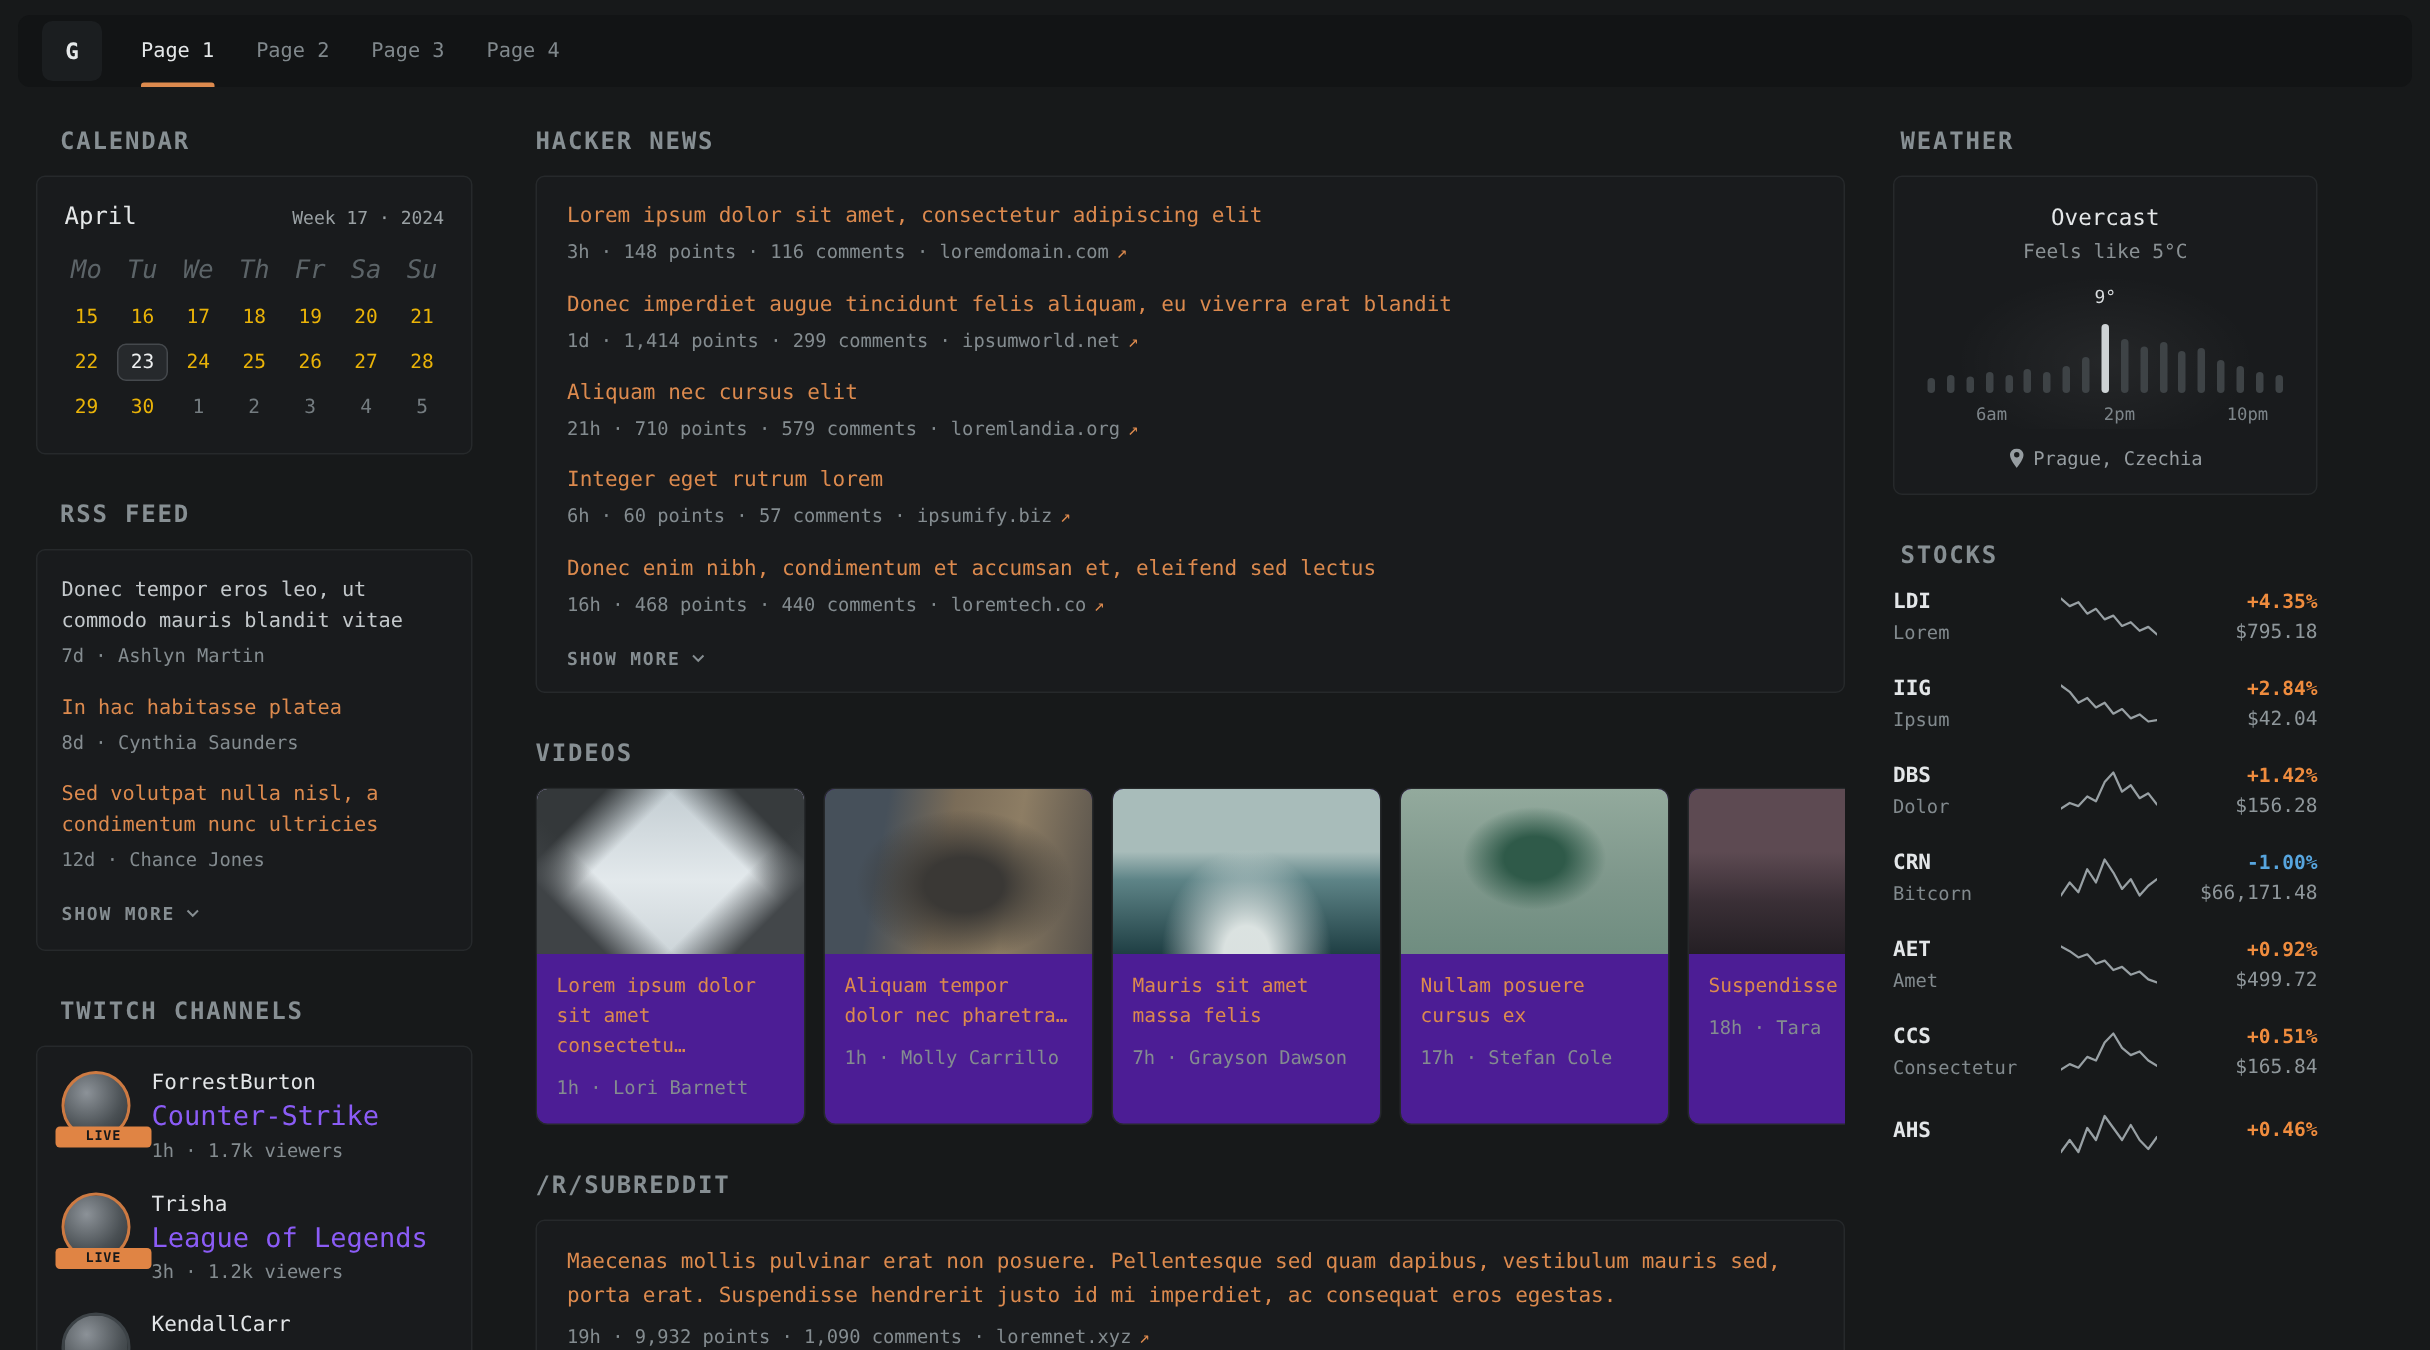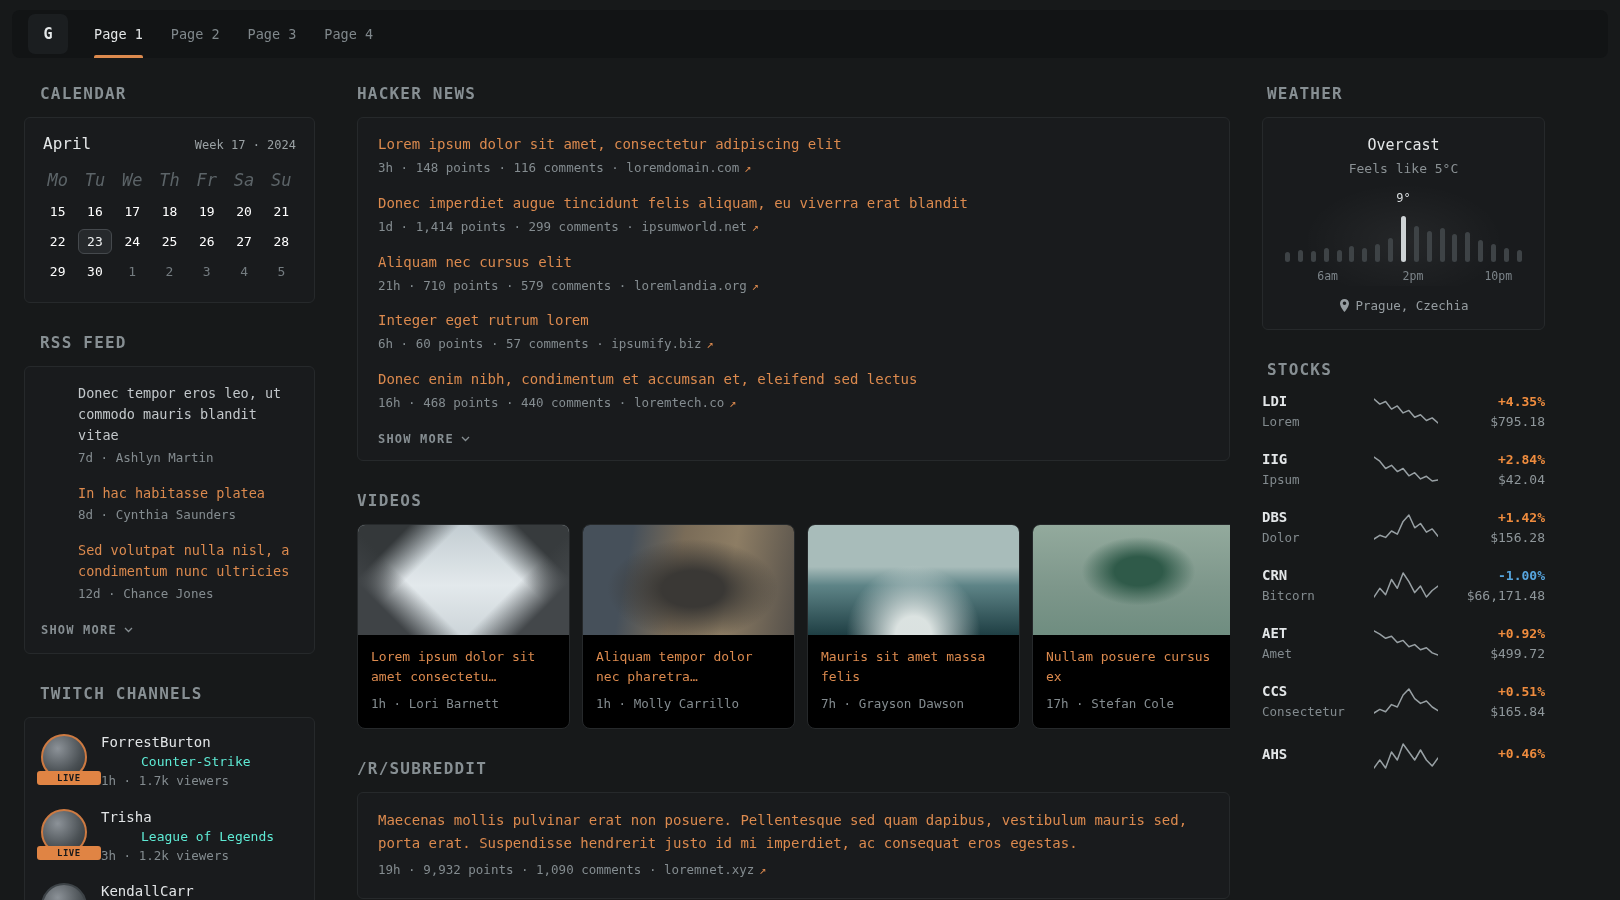--- a/index.html
+++ b/index.html
@@ -44,57 +44,57 @@
   
   .cal-card{padding:16px 14px 18px;}
   .cal-head{display:flex;justify-content:space-between;align-items:baseline;padding:0 4px;}
   .cal-month{font-size:16px;color:#e4e7e8;}
   .cal-week{font-size:12px;color:#9aa1a4;}
   .cal-grid{display:grid;grid-template-columns:repeat(7,1fr);}
   .cal-dow{margin-top:17px;}
   .dow{text-align:center;font-size:17px;color:#5c6468;font-style:italic;}
   .cal-days{margin-top:9px;row-gap:5px;}
   .day{height:25px;width:34px;place-self:center;display:grid;place-items:center;font-size:13px;
-    color:#ffffff;cursor:pointer;border:1px solid transparent;border-radius:6px;}
+    color:#eab308;cursor:pointer;border:1px solid transparent;border-radius:6px;}
   .day[data-state="selected"]{background:#26292c;border-color:#45494d;color:#eef0f1;}
   .day[data-state="muted"]{color:#747c80;}
 
   
-  .feed-item{margin-bottom:15px;margin-left:37px;}
+  .feed-item{margin-bottom:15px;}
   .feed-title{display:block;font-size:13.5px;line-height:1.55;color:var(--accent);}
   .feed-title[data-state="muted"]{color:#c3c8cb;}
   .show-more{display:inline-flex;align-items:center;gap:7px;background:none;border:none;margin-top:4px;
     font:600 12px "DejaVu Sans Mono",monospace;letter-spacing:1.2px;color:#868e92;cursor:pointer;}
 
   
   .channel{display:flex;gap:14px;margin-bottom:18px;align-items:flex-start;}
   .avatar-wrap{position:relative;flex:none;width:46px;height:46px;}
   .avatar{width:46px;height:46px;border-radius:50%;border:2px solid #3d4347;
     background:radial-gradient(circle at 35% 30%, #8c9298, #4a5054 60%, #2c3134);}
   .avatar-wrap[data-live="true"] .avatar{border-color:#cd7a42;}
   .live-badge{position:absolute;left:-4px;bottom:-5px;background:#e08444;color:#16181a;font-size:9px;
     font-weight:bold;letter-spacing:.5px;padding:2px 20px;border-radius:3px;}
   .live-badge:empty{display:none;}
   .ch-name{font-size:14px;color:#e2e5e7;cursor:pointer;}
-  .ch-game{font-size:13px;color:#5eead4;margin-top:4px;margin-left:40px;}
+  .ch-game{font-size:18px;color:#8b5cf6;margin-top:4px;}
   .ch-game:empty,.channel .meta:empty{display:none;}
 
   
   .hn-card{padding:16px 20px 14px;}
   .hn-item{margin-bottom:15px;}
   .hn-title{display:block;font-size:14px;line-height:1.5;color:var(--accent);}
   .hn-item .meta{margin-top:4px;}
   .ext{color:var(--accent);margin-left:5px;font-size:12px;}
   .sub-card{padding:16px 20px 18px;}
   .sub-title{display:block;font-size:14px;line-height:1.65;color:var(--accent);}
   .sub-card .meta{margin-top:6px;}
 
   
   .video-row{display:flex;gap:12px;overflow:hidden;}
-  .video-card{flex:none;width:213px;background:#000000;border:1px solid #26292b;border-radius:8px;
+  .video-card{flex:none;width:180px;background:#4c1d95;border:1px solid #26292b;border-radius:8px;
     overflow:hidden;cursor:pointer;}
   .thumb{height:110px;background:#2c3033;}
   .thumb[data-thumb="towers"]{background:
     linear-gradient(45deg,#3f4346 0 16%,rgba(0,0,0,0) 32%),
     linear-gradient(-45deg,#43474a 0 16%,rgba(0,0,0,0) 32%),
     linear-gradient(135deg,#34383a 0 16%,rgba(0,0,0,0) 32%),
     linear-gradient(-135deg,#373b3d 0 16%,rgba(0,0,0,0) 32%),
     linear-gradient(180deg,#c3cdd2,#e3e9ec 55%,#cdd5d9);}
   .thumb[data-thumb="camera"]{background:
     radial-gradient(ellipse at 52% 58%,#3a3835 0 20%,rgba(0,0,0,0) 55%),

